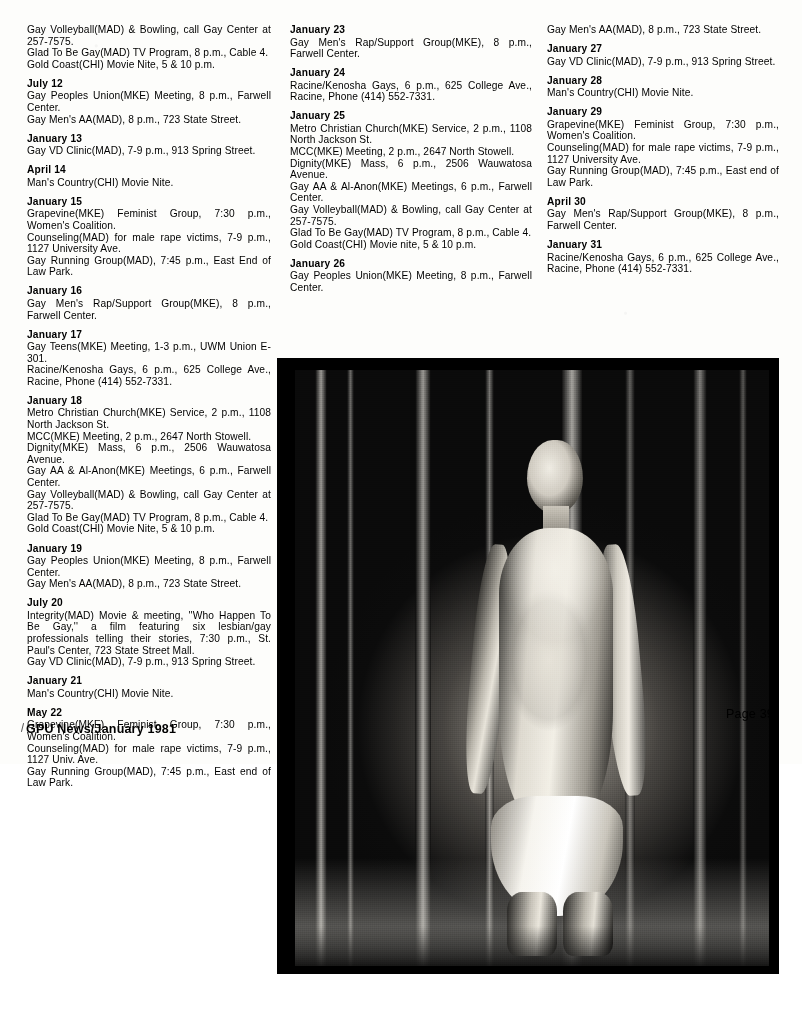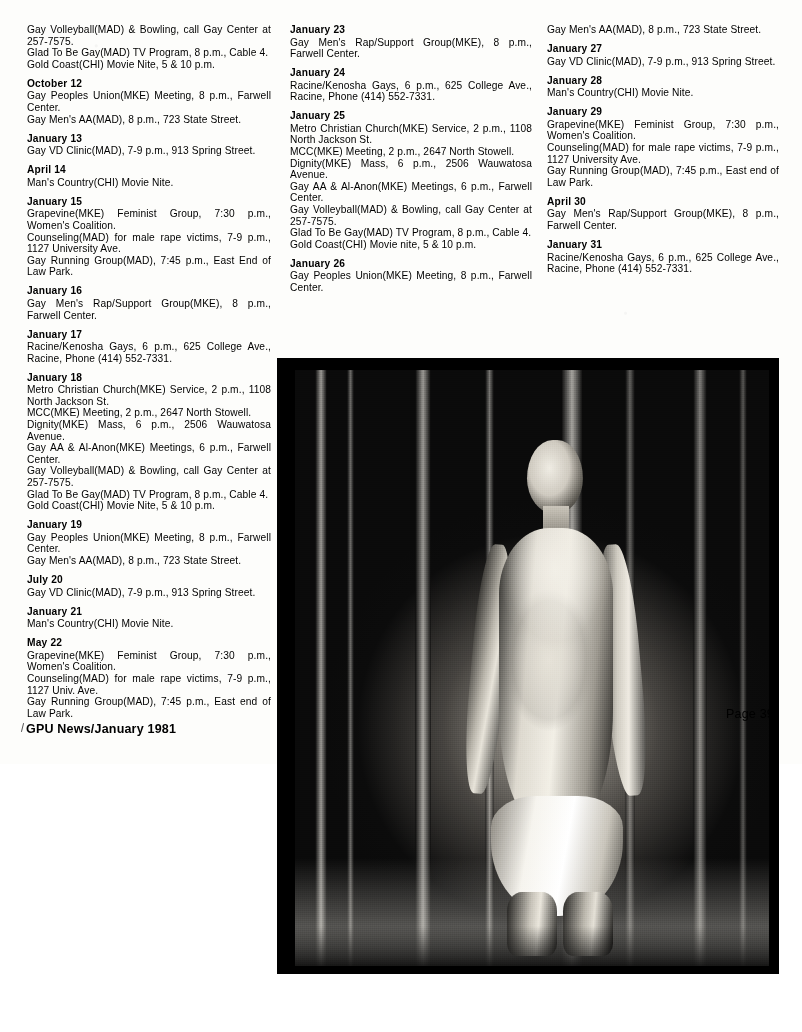--- a/index.html
+++ b/index.html
@@ -228,21 +228,21 @@
 <div class="page">
 
   <div class="columns">
     <div class="col col1">
         <div class="entry">
           <div class="line">Gay Volleyball(MAD) &amp; Bowling, call Gay Center at 257-7575.</div>
           <div class="line">Glad To Be Gay(MAD) TV Program, 8 p.m., Cable 4.</div>
           <div class="line">Gold Coast(CHI) Movie Nite, 5 &amp; 10 p.m.</div>
         </div>
         <div class="entry">
-          <div class="date">October 12</div>
+          <div class="date">July 12</div>
           <div class="line">Gay Peoples Union(MKE) Meeting, 8 p.m., Farwell Center.</div>
           <div class="line">Gay Men's AA(MAD), 8 p.m., 723 State Street.</div>
         </div>
         <div class="entry">
           <div class="date">January 13</div>
           <div class="line">Gay VD Clinic(MAD), 7-9 p.m., 913 Spring Street.</div>
         </div>
         <div class="entry">
           <div class="date">April 14</div>
           <div class="line">Man's Country(CHI) Movie Nite.</div>
@@ -252,39 +252,41 @@
           <div class="line">Grapevine(MKE) Feminist Group, 7:30 p.m., Women's Coalition.</div>
           <div class="line">Counseling(MAD) for male rape victims, 7-9 p.m., 1127 University Ave.</div>
           <div class="line">Gay Running Group(MAD), 7:45 p.m., East End of Law Park.</div>
         </div>
         <div class="entry">
           <div class="date">January 16</div>
           <div class="line">Gay Men's Rap/Support Group(MKE), 8 p.m., Farwell Center.</div>
         </div>
         <div class="entry">
           <div class="date">January 17</div>
+          <div class="line">Gay Teens(MKE) Meeting, 1-3 p.m., UWM Union E-301.</div>
           <div class="line">Racine/Kenosha Gays, 6 p.m., 625 College Ave., Racine, Phone (414) 552-7331.</div>
         </div>
         <div class="entry">
           <div class="date">January 18</div>
           <div class="line">Metro Christian Church(MKE) Service, 2 p.m., 1108 North Jackson St.</div>
           <div class="line">MCC(MKE) Meeting, 2 p.m., 2647 North Stowell.</div>
           <div class="line">Dignity(MKE) Mass, 6 p.m., 2506 Wauwatosa Avenue.</div>
           <div class="line">Gay AA &amp; Al-Anon(MKE) Meetings, 6 p.m., Farwell Center.</div>
           <div class="line">Gay Volleyball(MAD) &amp; Bowling, call Gay Center at 257-7575.</div>
           <div class="line">Glad To Be Gay(MAD) TV Program, 8 p.m., Cable 4.</div>
           <div class="line">Gold Coast(CHI) Movie Nite, 5 &amp; 10 p.m.</div>
         </div>
         <div class="entry">
           <div class="date">January 19</div>
           <div class="line">Gay Peoples Union(MKE) Meeting, 8 p.m., Farwell Center.</div>
           <div class="line">Gay Men's AA(MAD), 8 p.m., 723 State Street.</div>
         </div>
         <div class="entry">
           <div class="date">July 20</div>
+          <div class="line">Integrity(MAD) Movie &amp; meeting, ''Who Happen To Be Gay,'' a film featuring six lesbian/gay professionals telling their stories, 7:30 p.m., St. Paul's Center, 723 State Street Mall.</div>
           <div class="line">Gay VD Clinic(MAD), 7-9 p.m., 913 Spring Street.</div>
         </div>
         <div class="entry">
           <div class="date">January 21</div>
           <div class="line">Man's Country(CHI) Movie Nite.</div>
         </div>
         <div class="entry">
           <div class="date">May 22</div>
           <div class="line">Grapevine(MKE) Feminist Group, 7:30 p.m., Women's Coalition.</div>
           <div class="line">Counseling(MAD) for male rape victims, 7-9 p.m., 1127 Univ. Ave.</div>

